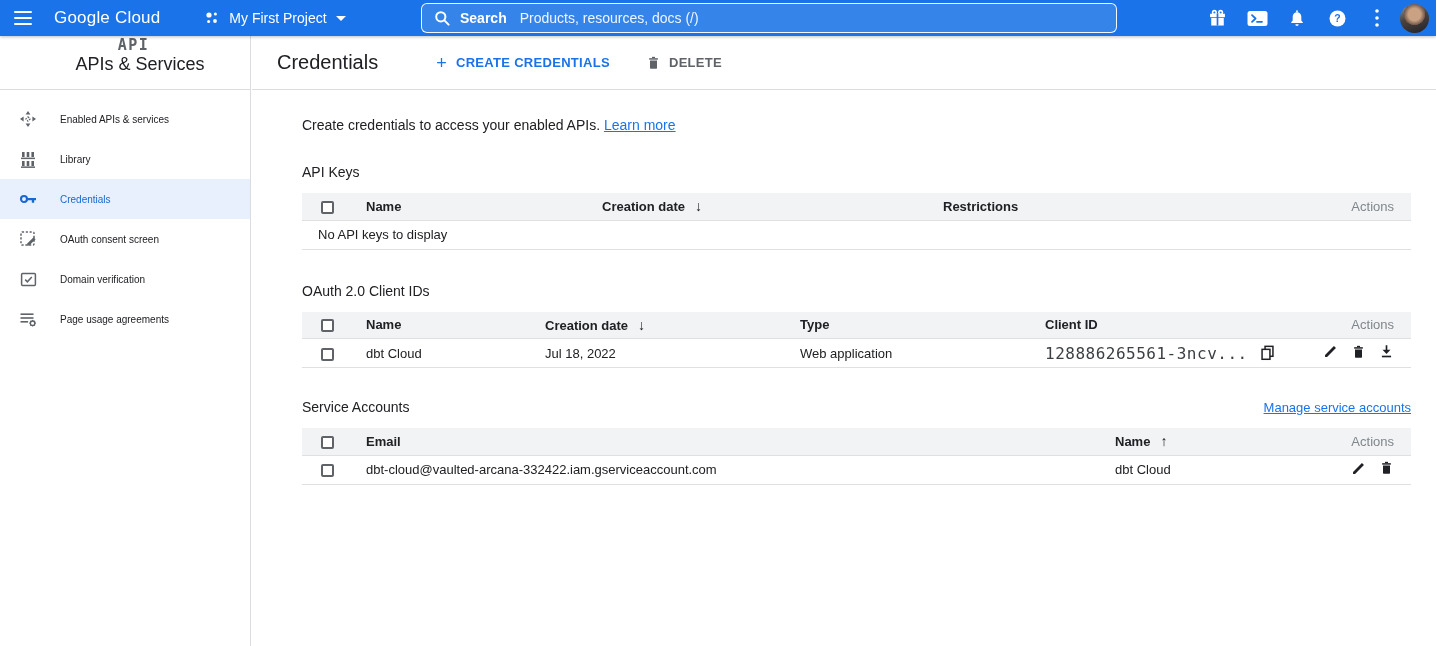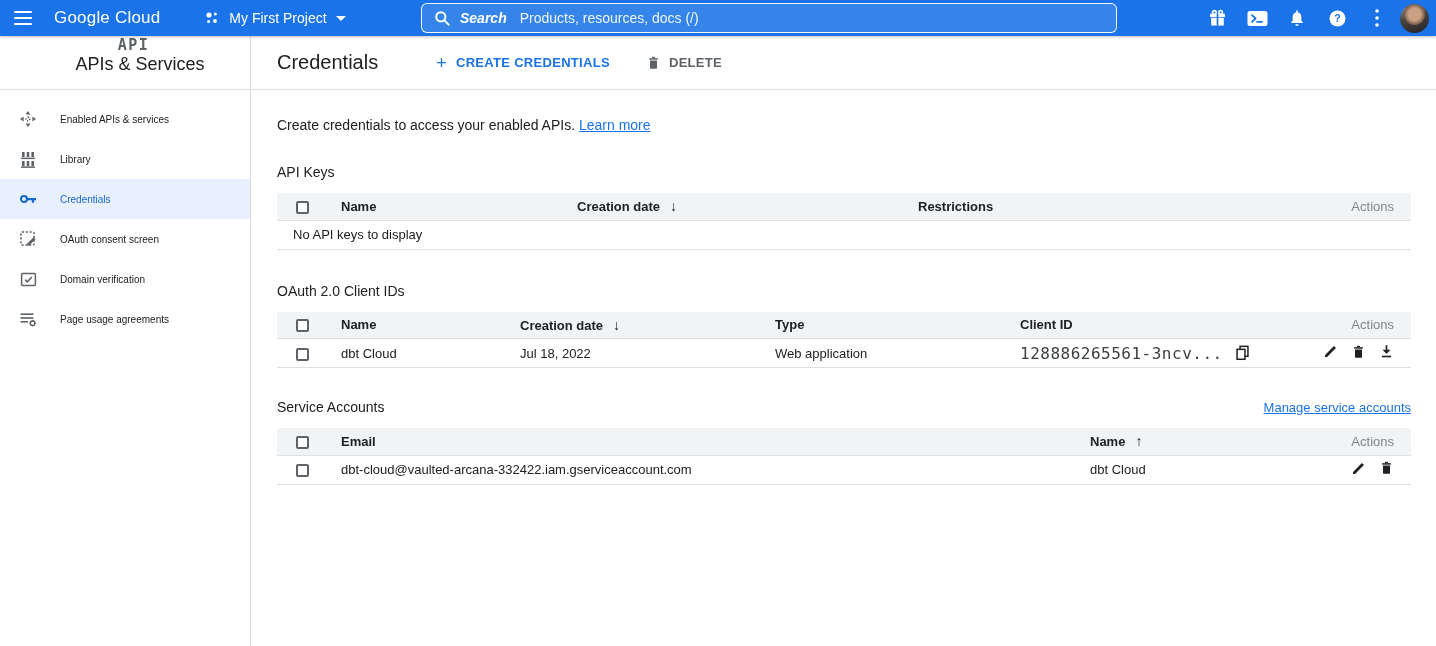--- a/index.html
+++ b/index.html
@@ -21,21 +21,21 @@
   .project-switcher { display:flex; align-items:center; margin-left:44px; cursor:pointer; }
   .project-icon { width:16px; height:16px; margin-right:9px; }
   .project-name { color:#fff; font-size:14px; }
   .caret-down { width:0; height:0; border-left:5px solid transparent; border-right:5px solid transparent; border-top:5px solid #fff; margin-left:9px; }
   .searchbar {
     position:absolute; left:421px; top:3px; width:696px; height:30px;
     border:1px solid rgba(255,255,255,0.95); border-radius:6px;
     background:rgba(255,255,255,0.12); display:flex; align-items:center; cursor:text;
   }
   .search-icon { margin-left:12px; display:flex; }
-  .search-label { color:#fff; font-size:14px; font-weight:bold; margin-left:10px;font-style:italic; }
+  .search-label { color:#fff; font-size:14px; font-weight:bold; margin-left:10px; }
   .search-placeholder { color:rgba(255,255,255,0.92); font-size:14px; margin-left:13px; }
   .top-icons { position:absolute; right:7px; top:0; height:36px; display:flex; align-items:center; }
   .tbtn { width:40px; height:36px; display:flex; align-items:center; justify-content:center; cursor:pointer; }
   .avatar {
     width:29px; height:29px; border-radius:50%; margin-left:3px; cursor:pointer;
     background:
       radial-gradient(circle at 50% 36%, #caa283 0%, #caa283 26%, #6f564a 45%, rgba(0,0,0,0) 46%),
       linear-gradient(160deg, #8b9bb0 0%, #4a4440 45%, #241f25 100%);
   }
   
@@ -50,21 +50,21 @@
   .nav-item.active .nicon { color:#1967d2; }
   
   .main { margin-left:252px; padding-top:36px; }
   .main-header { height:54px; border-bottom:1px solid #dadce0; display:flex; align-items:center; padding:0 25px; background:#fff; }
   .page-title { font-size:20px; color:#202124; }
   .hbtn { display:flex; align-items:center; font-size:13px; font-weight:bold; letter-spacing:0.3px; cursor:pointer; }
   .btn-create { color:#1a73e8; margin-left:58px; }
   .btn-create .plus { font-size:18px; font-weight:normal; margin-right:9px; line-height:1; }
   .btn-delete { color:#5f6368; margin-left:36px; }
   .btn-delete .dicon { margin-right:8px; display:flex; color:#5f6368; }
-  .content { padding:0 25px; }
+  .content { padding:0 25px;margin-left:25px; }
   .intro { margin-top:27px; font-size:14px; color:#202124; }
   .link { color:#1a73e8; text-decoration:underline; cursor:pointer; }
   .section-title { font-size:14px; color:#202124; font-weight:normal; margin:0; }
   .mt-api { margin-top:31px; }
   .mt-oauth { margin-top:33px; }
   .sa-head { display:flex; justify-content:space-between; align-items:center; margin-top:31px; }
   .manage-link { font-size:13px; }
   
   table.tbl { width:100%; border-collapse:collapse; font-size:13px; margin-top:13px; table-layout:fixed; }
   .tbl th { background:#f1f3f4; height:27px; text-align:left; font-weight:bold; color:#202124; padding:0; border-bottom:1px solid #e0e0e0; white-space:nowrap; }

